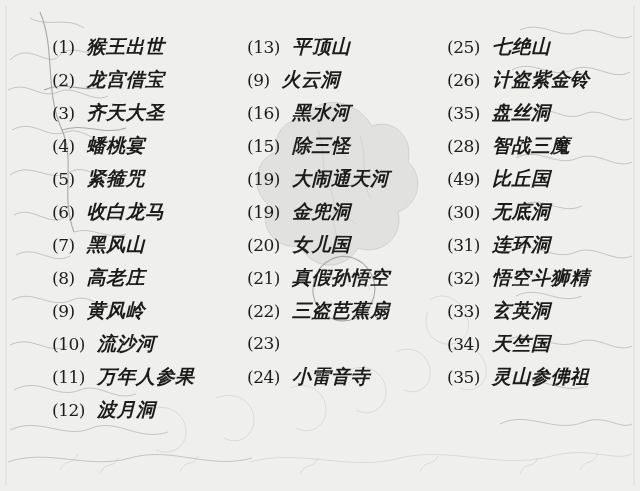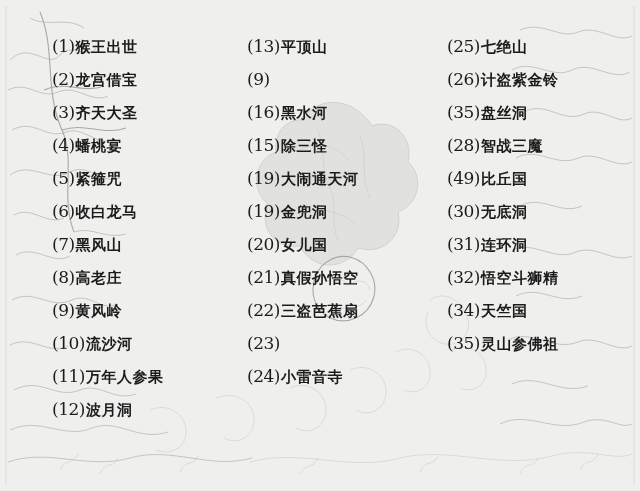--- a/index.html
+++ b/index.html
@@ -66,24 +66,25 @@
     line-height: 33px;
     white-space: nowrap;
     color: #1c1c1c;
   }
   .num {
     font-size: 17px;
     font-family: "DejaVu Serif", "Liberation Serif", serif;
     letter-spacing: -0.5px;
   }
   .title {
-    font-size: 15px;
+    font-size: 19px;
     font-family: "DejaVu Sans", "Liberation Sans", sans-serif;
     font-weight: 600;
-    margin-left: 1px;
+    font-style: italic;
+    margin-left: 12px;
     letter-spacing: 0.5px;
   }
 </style>
 </head>
 <body>
 
 <div id="page">
 
   <svg id="art" viewBox="0 0 640 491" preserveAspectRatio="none" aria-hidden="true">
 
@@ -201,20 +202,21 @@
         </div>
     </div>
 
     <div class="column col-2">
       <div class="entry">
           <span class="num">(13)</span>
           <span class="title">平顶山</span>
         </div>
       <div class="entry">
           <span class="num">(9)</span>
+          <span class="title">火云洞</span>
         </div>
       <div class="entry">
           <span class="num">(16)</span>
           <span class="title">黑水河</span>
         </div>
       <div class="entry">
           <span class="num">(15)</span>
           <span class="title">除三怪</span>
         </div>
       <div class="entry">
@@ -273,20 +275,24 @@
         </div>
       <div class="entry">
           <span class="num">(31)</span>
           <span class="title">连环洞</span>
         </div>
       <div class="entry">
           <span class="num">(32)</span>
           <span class="title">悟空斗狮精</span>
         </div>
       <div class="entry">
+          <span class="num">(33)</span>
+          <span class="title">玄英洞</span>
+        </div>
+      <div class="entry">
           <span class="num">(34)</span>
           <span class="title">天竺国</span>
         </div>
       <div class="entry">
           <span class="num">(35)</span>
           <span class="title">灵山参佛祖</span>
         </div>
     </div>
 
   </div>

